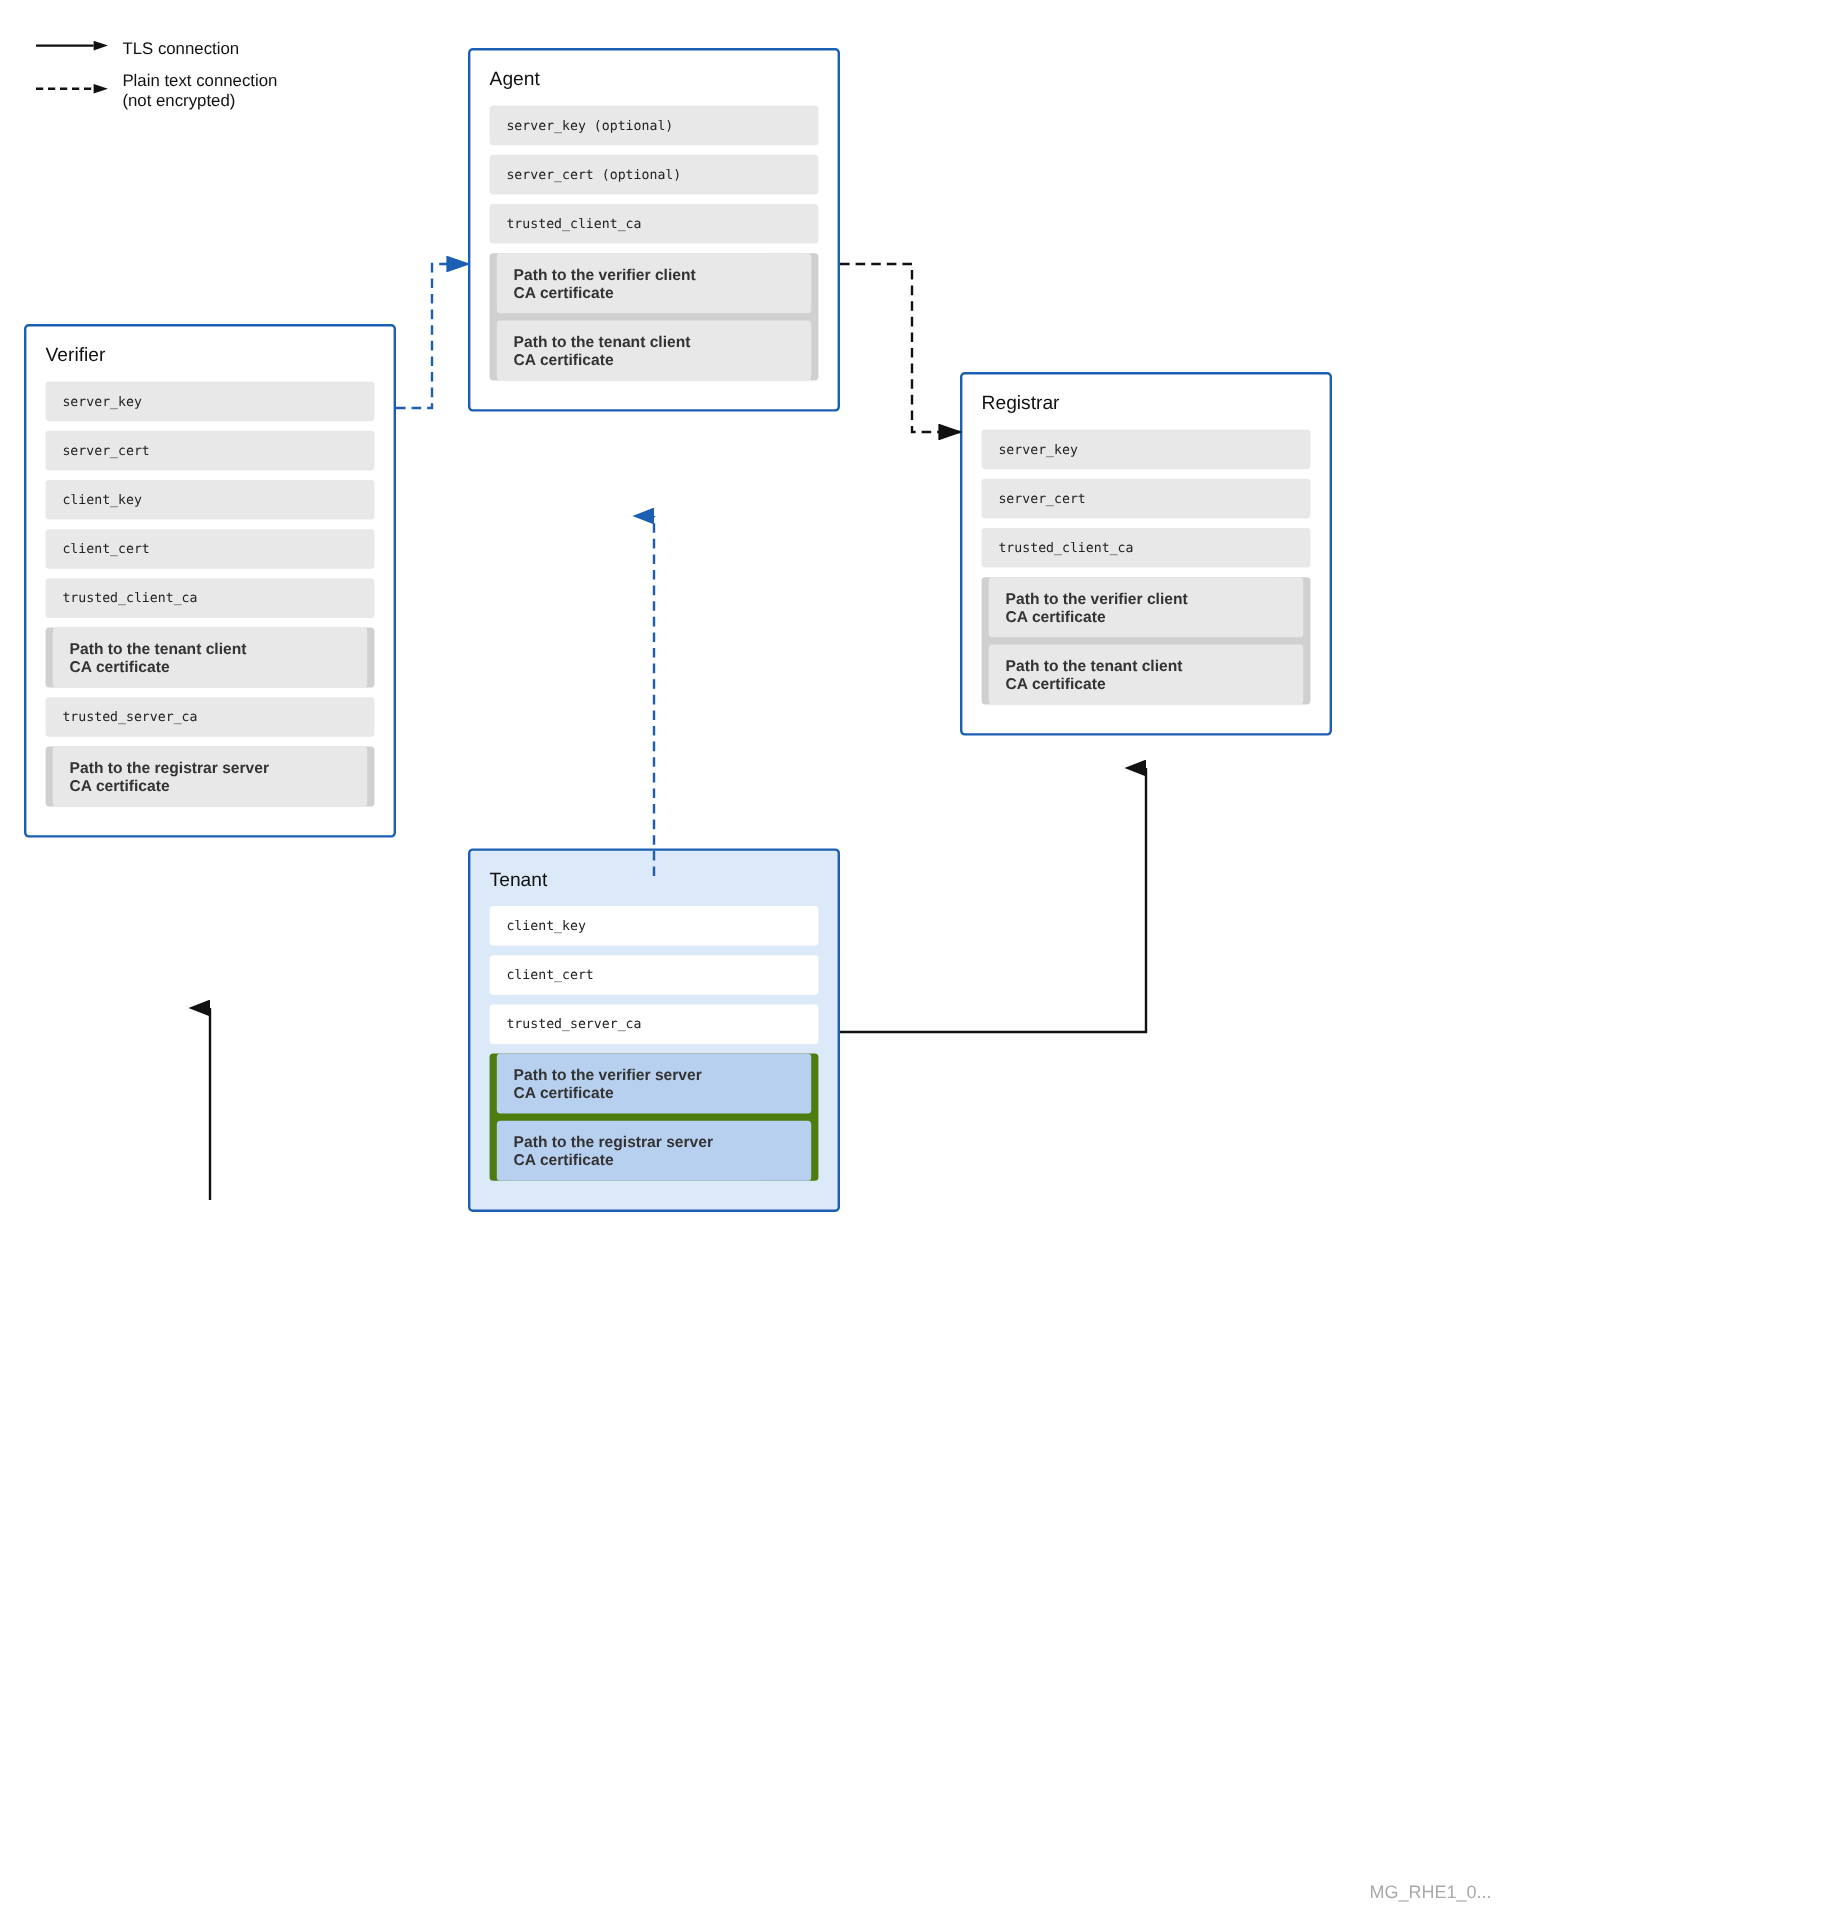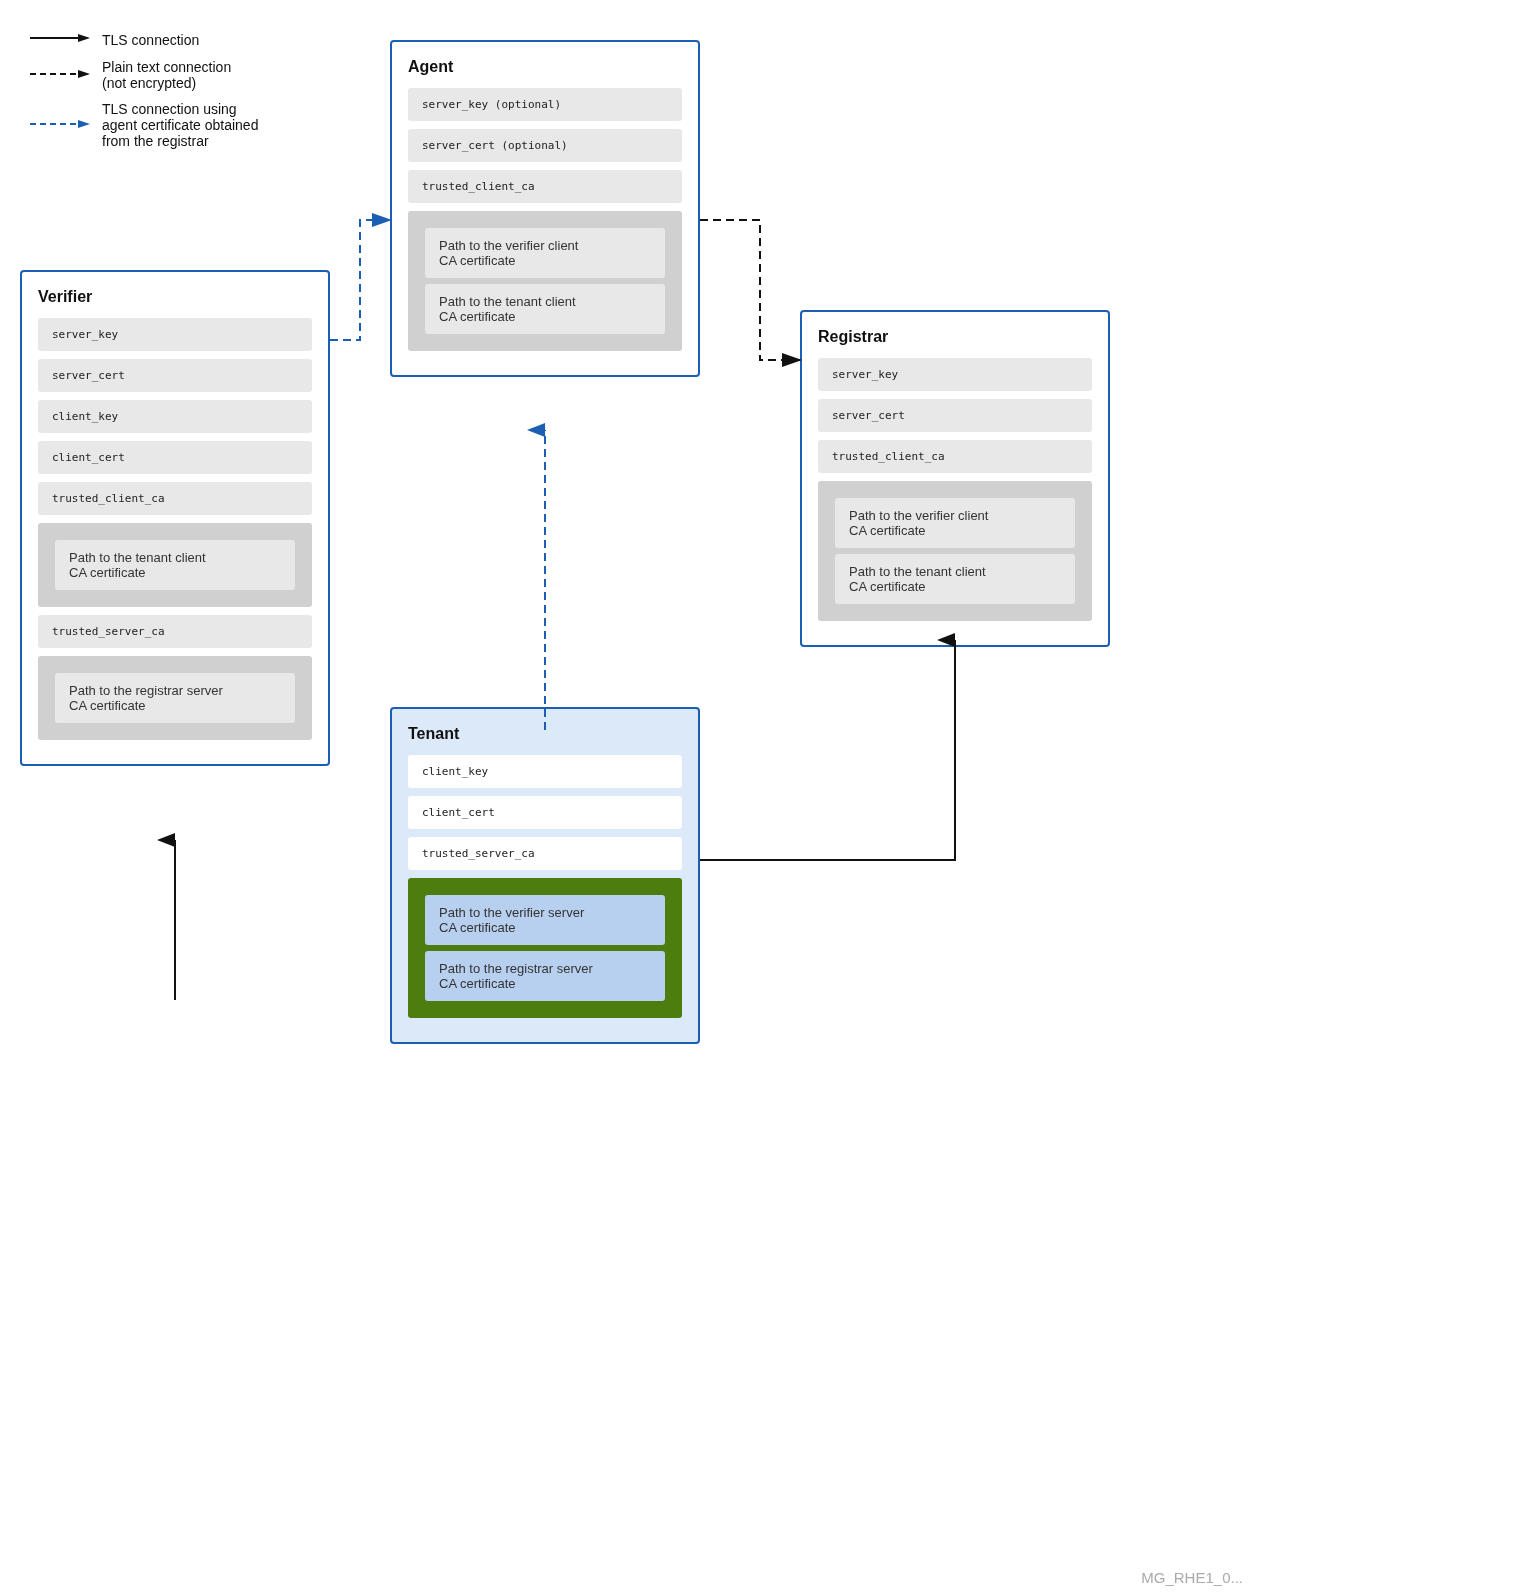--- a/index.html
+++ b/index.html
@@ -46,21 +46,21 @@
       border: 2.5px solid #1a5fb4;
       border-radius: 4px;
       padding: 16px;
       background: #fff;
     }
     .box.light-blue {
       background: #dce9f8;
       border-color: #1a5fb4;
     }
     .box-title {
-      font-weight: bold;
+      font-weight: normal;
       font-size: 16px;
       margin-bottom: 12px;
       color: #111;
     }
 
     .field-row {
       background: #e8e8e8;
       border-radius: 3px;
       padding: 10px 14px;
       margin-bottom: 8px;
@@ -69,22 +69,23 @@
       font-family: monospace;
     }
     .field-row.white {
       background: #fff;
       border: none;
     }
 
     .sub-box {
       background: #d0d0d0;
       border-radius: 3px;
-      padding: 11px;
+      padding: 0;
       margin-bottom: 8px;
+      font-weight: bold;
     }
     .sub-box .sub-field {
       background: #e8e8e8;
       border-radius: 3px;
       padding: 10px 14px;
       margin: 6px 6px;
       font-size: 13px;
       color: #333;
       font-family: sans-serif;
     }
@@ -128,33 +129,20 @@
         <svg width="60" height="16">
           <line x1="0" y1="8" x2="48" y2="8" stroke="#111" stroke-width="2" stroke-dasharray="6,4"></line>
           <polygon points="48,4 60,8 48,12" fill="#111"></polygon>
         </svg>
       </div>
       <div>
         <div class="legend-text">Plain text connection</div>
         <div class="legend-text">(not encrypted)</div>
       </div>
     </div>
-    <div class="legend-item">
-      <div class="legend-line">
-        <svg width="60" height="16">
-          <line x1="0" y1="8" x2="48" y2="8" stroke="#1a5fb4" stroke-width="2" stroke-dasharray="6,4"></line>
-          <polygon points="48,4 60,8 48,12" fill="#1a5fb4"></polygon>
-        </svg>
-      </div>
-      <div>
-        <div class="legend-text">TLS connection using</div>
-        <div class="legend-text">agent certificate obtained</div>
-        <div class="legend-text">from the registrar</div>
-      </div>
-    </div>
   </div>
 
   <div class="box" style="left: 390px; top: 40px; width: 310px;">
     <div class="box-title">Agent</div>
     <div class="field-row">server_key (optional)</div>
     <div class="field-row">server_cert (optional)</div>
     <div class="field-row">trusted_client_ca</div>
     <div class="sub-box">
       <div class="sub-field">Path to the verifier client<br>CA certificate</div>
       <div class="sub-field">Path to the tenant client<br>CA certificate</div>

